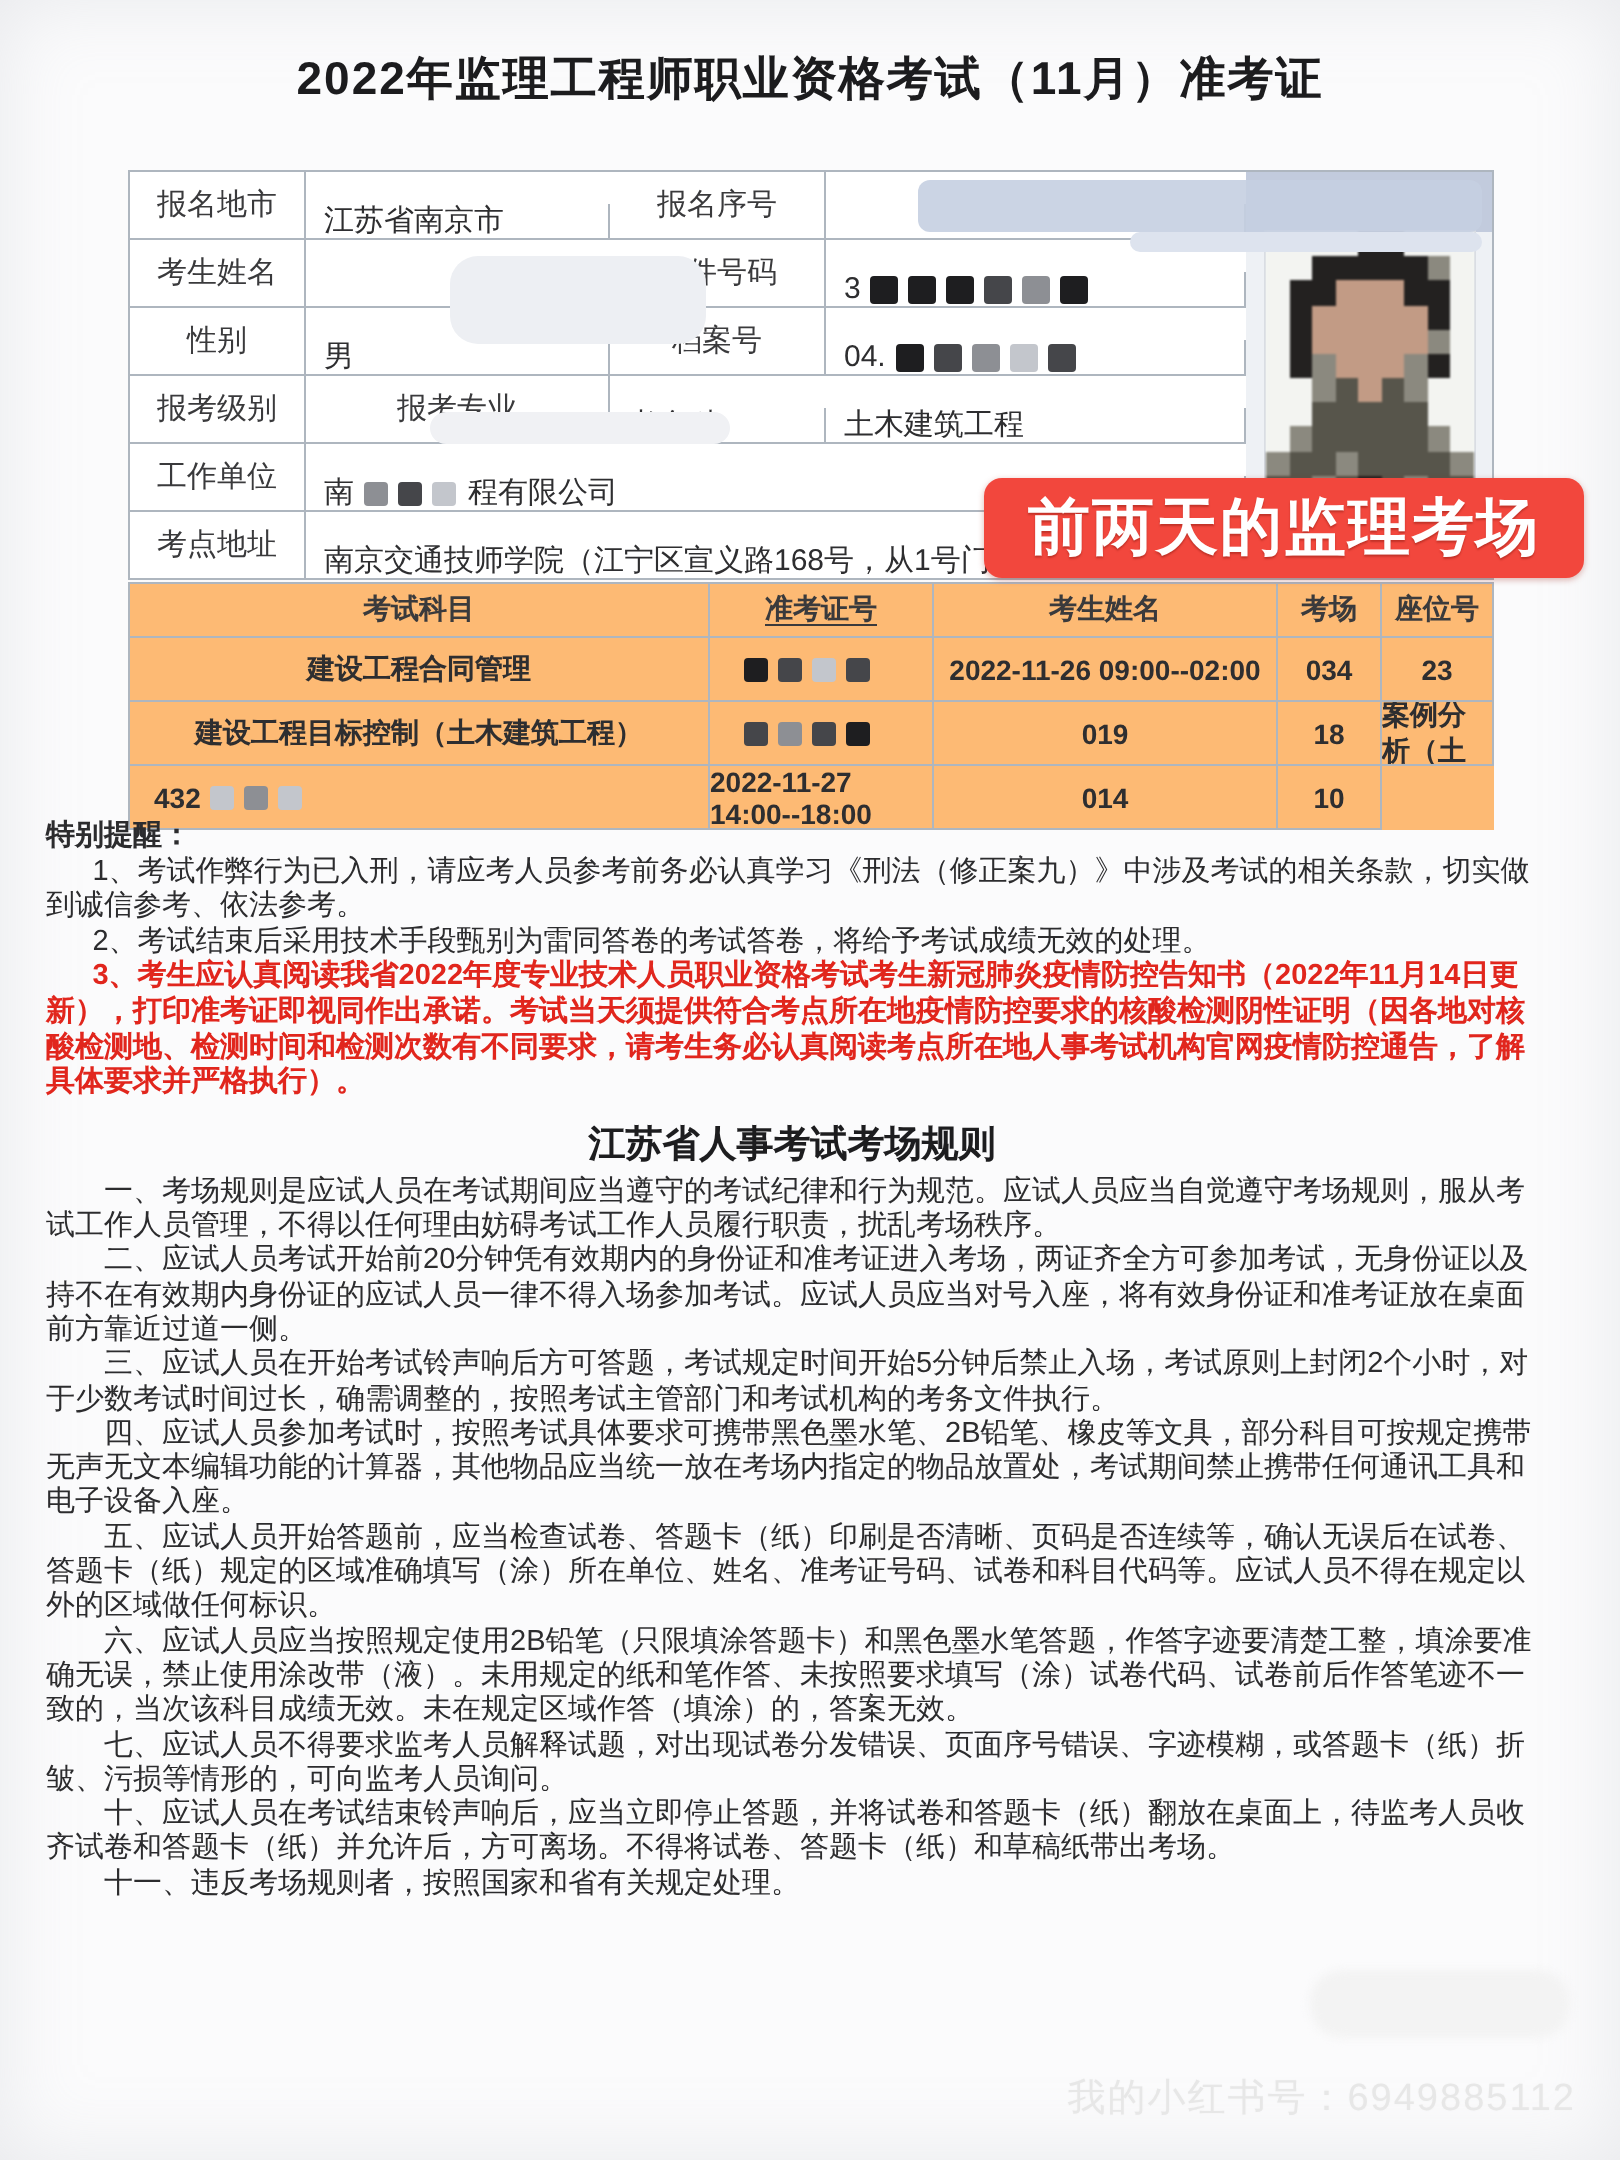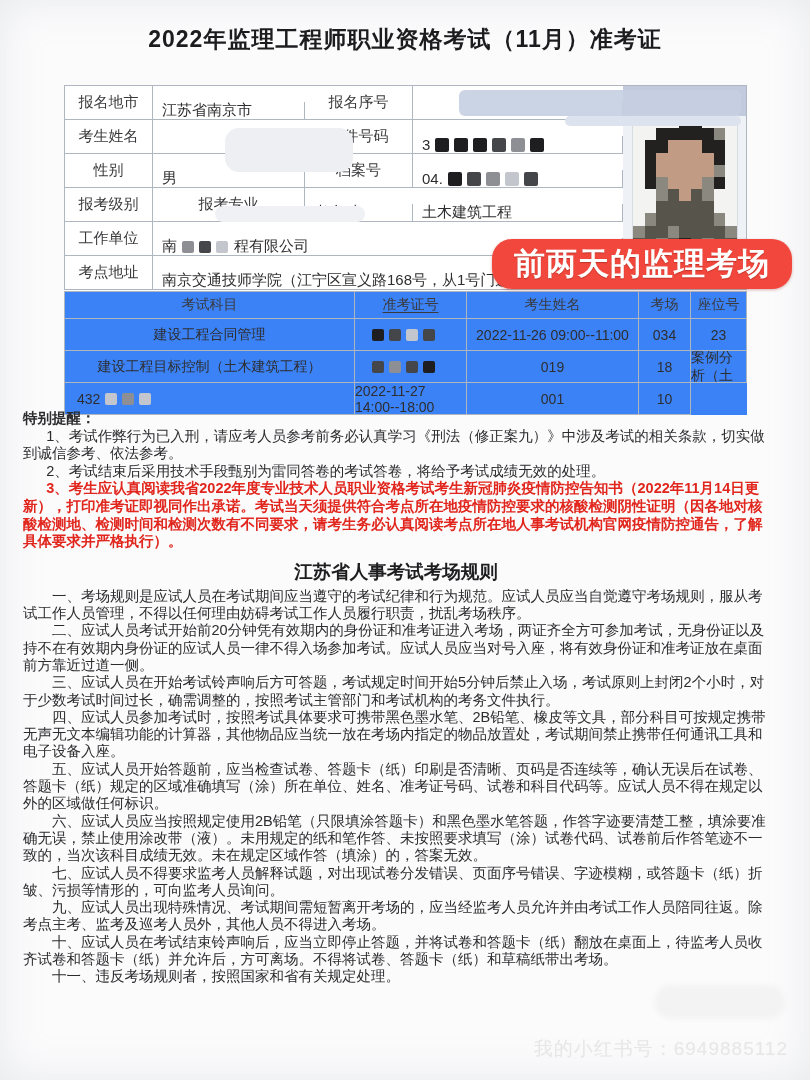--- a/index.html
+++ b/index.html
@@ -34,28 +34,28 @@
   .px{display:inline-flex;gap:5px;margin-left:5px;align-items:center;}
   .px i{display:block;width:14px;height:14px;border-radius:2px;}
   .px i.s1{background:#1e1e20;}
   .px i.s2{background:#45464a;}
   .px i.s3{background:#8d8f94;}
   .px i.s4{background:#c3c6cc;}
   .px.small i{width:12px;height:12px;}
   
   .sched{position:absolute;left:64px;top:291px;width:682px;display:grid;
          grid-template-columns:290px 112px 172px 52px 56px;
-         border-top:1.5px solid #aeb6bf;border-left:1.5px solid #aeb6bf;background:#3b82f6;}
+         border-top:1.5px solid #aeb6bf;border-left:1.5px solid #aeb6bf;background:#fdba74;font-weight:bold;}
   .sched .cell{font-size:14px;justify-content:center;}
   .sched .hrow{height:26px;}
   .sched .drow{height:31px;}
   .sched .ticket{justify-content:flex-start;padding-left:12px;}
   
   .banner{position:absolute;left:492px;top:239px;width:300px;height:50px;background:#f2473d;
-          border-radius:20px;display:flex;align-items:center;justify-content:center;
+          border-radius:9px;display:flex;align-items:center;justify-content:center;
           box-shadow:0 1px 3px rgba(160,40,30,.35);}
   .banner span{color:#fff;font-size:31px;font-weight:bold;letter-spacing:1px;text-shadow:0 1px 1px rgba(120,20,10,.4);}
   
   .textblock{position:absolute;left:23px;top:410px;width:746px;color:#2c2c2e;}
   .notice p{margin:0;font-size:14.5px;line-height:17.6px;}
   .notice .ind{text-indent:1.6em;}
   .notice .red{color:#e1261d;font-weight:bold;}
   .rules-head{margin:8px 0 4px 0;text-align:center;font-size:18.5px;font-weight:bold;color:#1d1d1f;}
   .rules p{margin:0;font-size:14.5px;line-height:17.3px;text-indent:2em;color:#2c2c2e;}
   
@@ -258,21 +258,21 @@
     <div class="cell drow">建设工程合同管理</div>
     <div class="cell drow ticket">
       <span></span>
       <span class="px small">
           <i class="s1"></i>
           <i class="s2"></i>
           <i class="s4"></i>
           <i class="s2"></i>
         </span>
     </div>
-    <div class="cell drow">2022-11-26 09:00--11:00</div>
+    <div class="cell drow">2022-11-26 09:00--02:00</div>
     <div class="cell drow">034</div>
     <div class="cell drow">23</div>
 
     <div class="cell drow">建设工程目标控制（土木建筑工程）</div>
     <div class="cell drow ticket">
       <span></span>
       <span class="px small">
           <i class="s2"></i>
           <i class="s3"></i>
           <i class="s2"></i>
@@ -285,21 +285,21 @@
     <div class="cell drow">建设工程监理案例分析（土木建筑工程）</div>
     <div class="cell drow ticket">
       <span>432</span>
       <span class="px small">
           <i class="s4"></i>
           <i class="s3"></i>
           <i class="s4"></i>
         </span>
     </div>
     <div class="cell drow">2022-11-27 14:00--18:00</div>
-    <div class="cell drow">001</div>
+    <div class="cell drow">014</div>
     <div class="cell drow">10</div>
   </div>
 
   <div class="banner">
     <span>前两天的监理考场</span>
   </div>
 
   <div class="textblock">
     <div class="notice">
       <p style="font-weight:bold;">特别提醒：</p>
@@ -309,21 +309,20 @@
     </div>
     <div class="rules-head">江苏省人事考试考场规则</div>
     <div class="rules">
       <p>一、考场规则是应试人员在考试期间应当遵守的考试纪律和行为规范。应试人员应当自觉遵守考场规则，服从考试工作人员管理，不得以任何理由妨碍考试工作人员履行职责，扰乱考场秩序。</p>
       <p>二、应试人员考试开始前20分钟凭有效期内的身份证和准考证进入考场，两证齐全方可参加考试，无身份证以及持不在有效期内身份证的应试人员一律不得入场参加考试。应试人员应当对号入座，将有效身份证和准考证放在桌面前方靠近过道一侧。</p>
       <p>三、应试人员在开始考试铃声响后方可答题，考试规定时间开始5分钟后禁止入场，考试原则上封闭2个小时，对于少数考试时间过长，确需调整的，按照考试主管部门和考试机构的考务文件执行。</p>
       <p>四、应试人员参加考试时，按照考试具体要求可携带黑色墨水笔、2B铅笔、橡皮等文具，部分科目可按规定携带无声无文本编辑功能的计算器，其他物品应当统一放在考场内指定的物品放置处，考试期间禁止携带任何通讯工具和电子设备入座。</p>
       <p>五、应试人员开始答题前，应当检查试卷、答题卡（纸）印刷是否清晰、页码是否连续等，确认无误后在试卷、答题卡（纸）规定的区域准确填写（涂）所在单位、姓名、准考证号码、试卷和科目代码等。应试人员不得在规定以外的区域做任何标识。</p>
       <p>六、应试人员应当按照规定使用2B铅笔（只限填涂答题卡）和黑色墨水笔答题，作答字迹要清楚工整，填涂要准确无误，禁止使用涂改带（液）。未用规定的纸和笔作答、未按照要求填写（涂）试卷代码、试卷前后作答笔迹不一致的，当次该科目成绩无效。未在规定区域作答（填涂）的，答案无效。</p>
       <p>七、应试人员不得要求监考人员解释试题，对出现试卷分发错误、页面序号错误、字迹模糊，或答题卡（纸）折皱、污损等情形的，可向监考人员询问。</p>
-      <p>九、应试人员出现特殊情况、考试期间需短暂离开考场的，应当经监考人员允许并由考试工作人员陪同往返。除考点主考、监考及巡考人员外，其他人员不得进入考场。</p>
       <p>十、应试人员在考试结束铃声响后，应当立即停止答题，并将试卷和答题卡（纸）翻放在桌面上，待监考人员收齐试卷和答题卡（纸）并允许后，方可离场。不得将试卷、答题卡（纸）和草稿纸带出考场。</p>
       <p>十一、违反考场规则者，按照国家和省有关规定处理。</p>
     </div>
   </div>
 
   <div class="wm-blob"></div>
   <div class="wm">我的小红书号：6949885112</div>
 
 </div>
 

